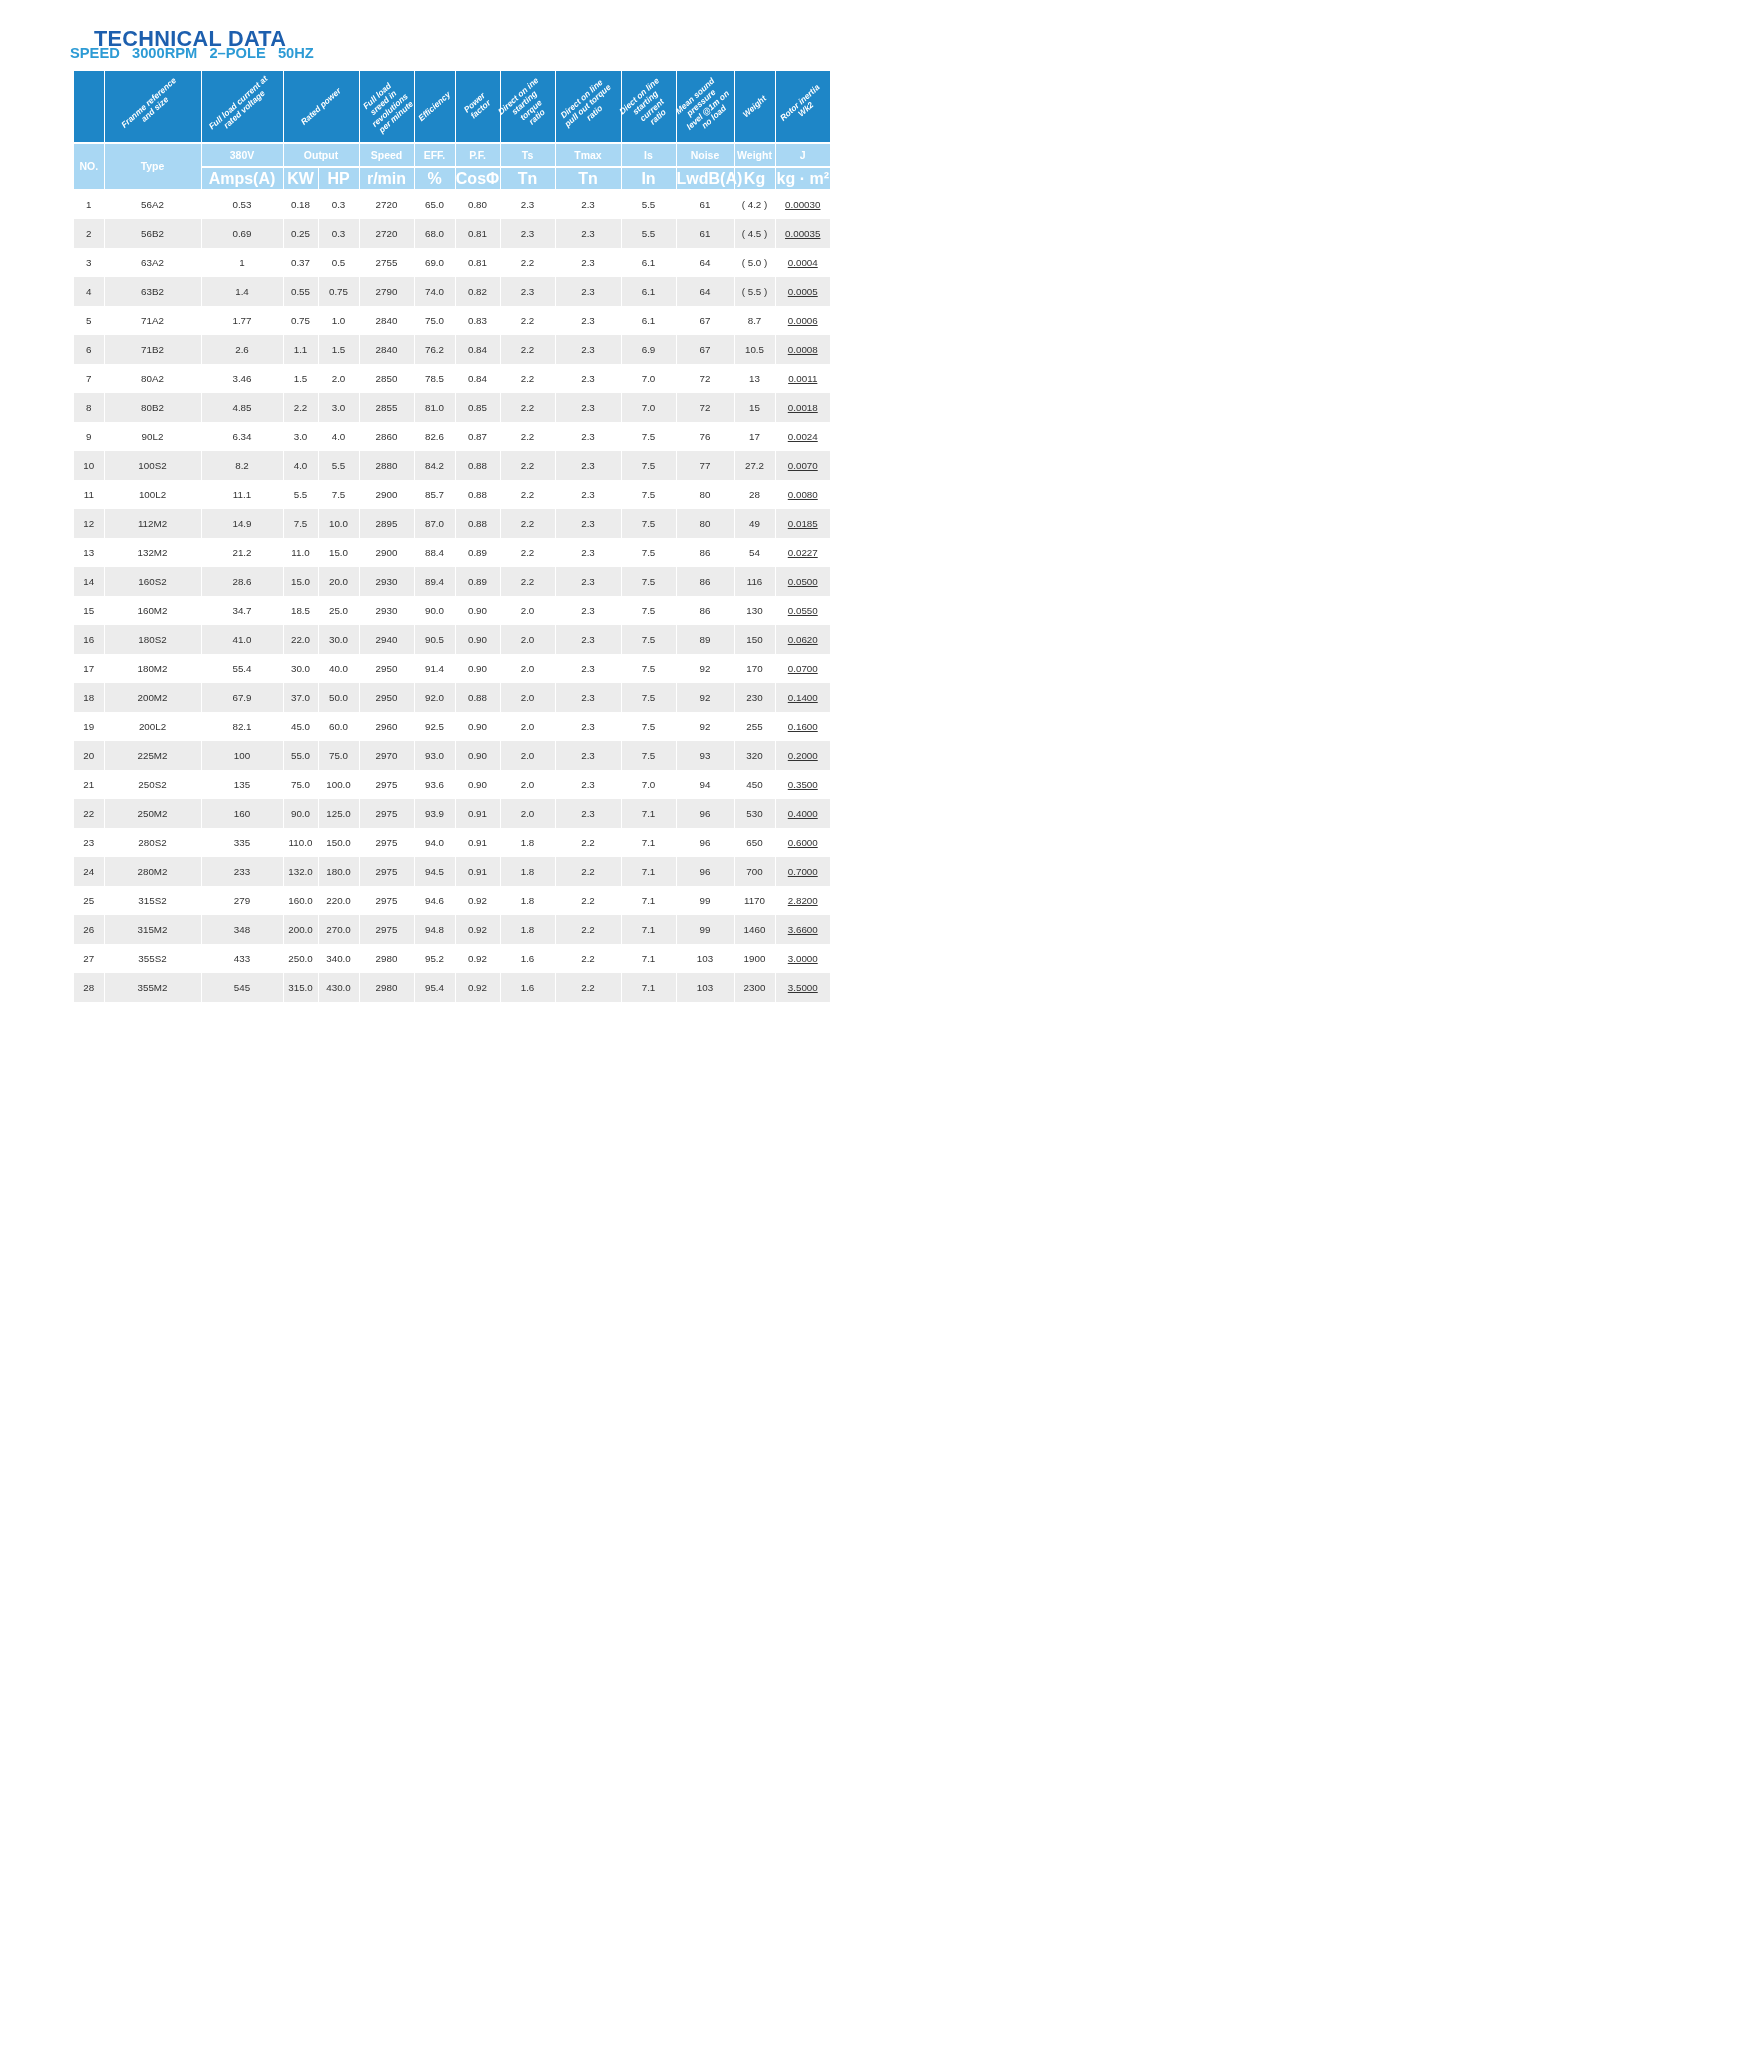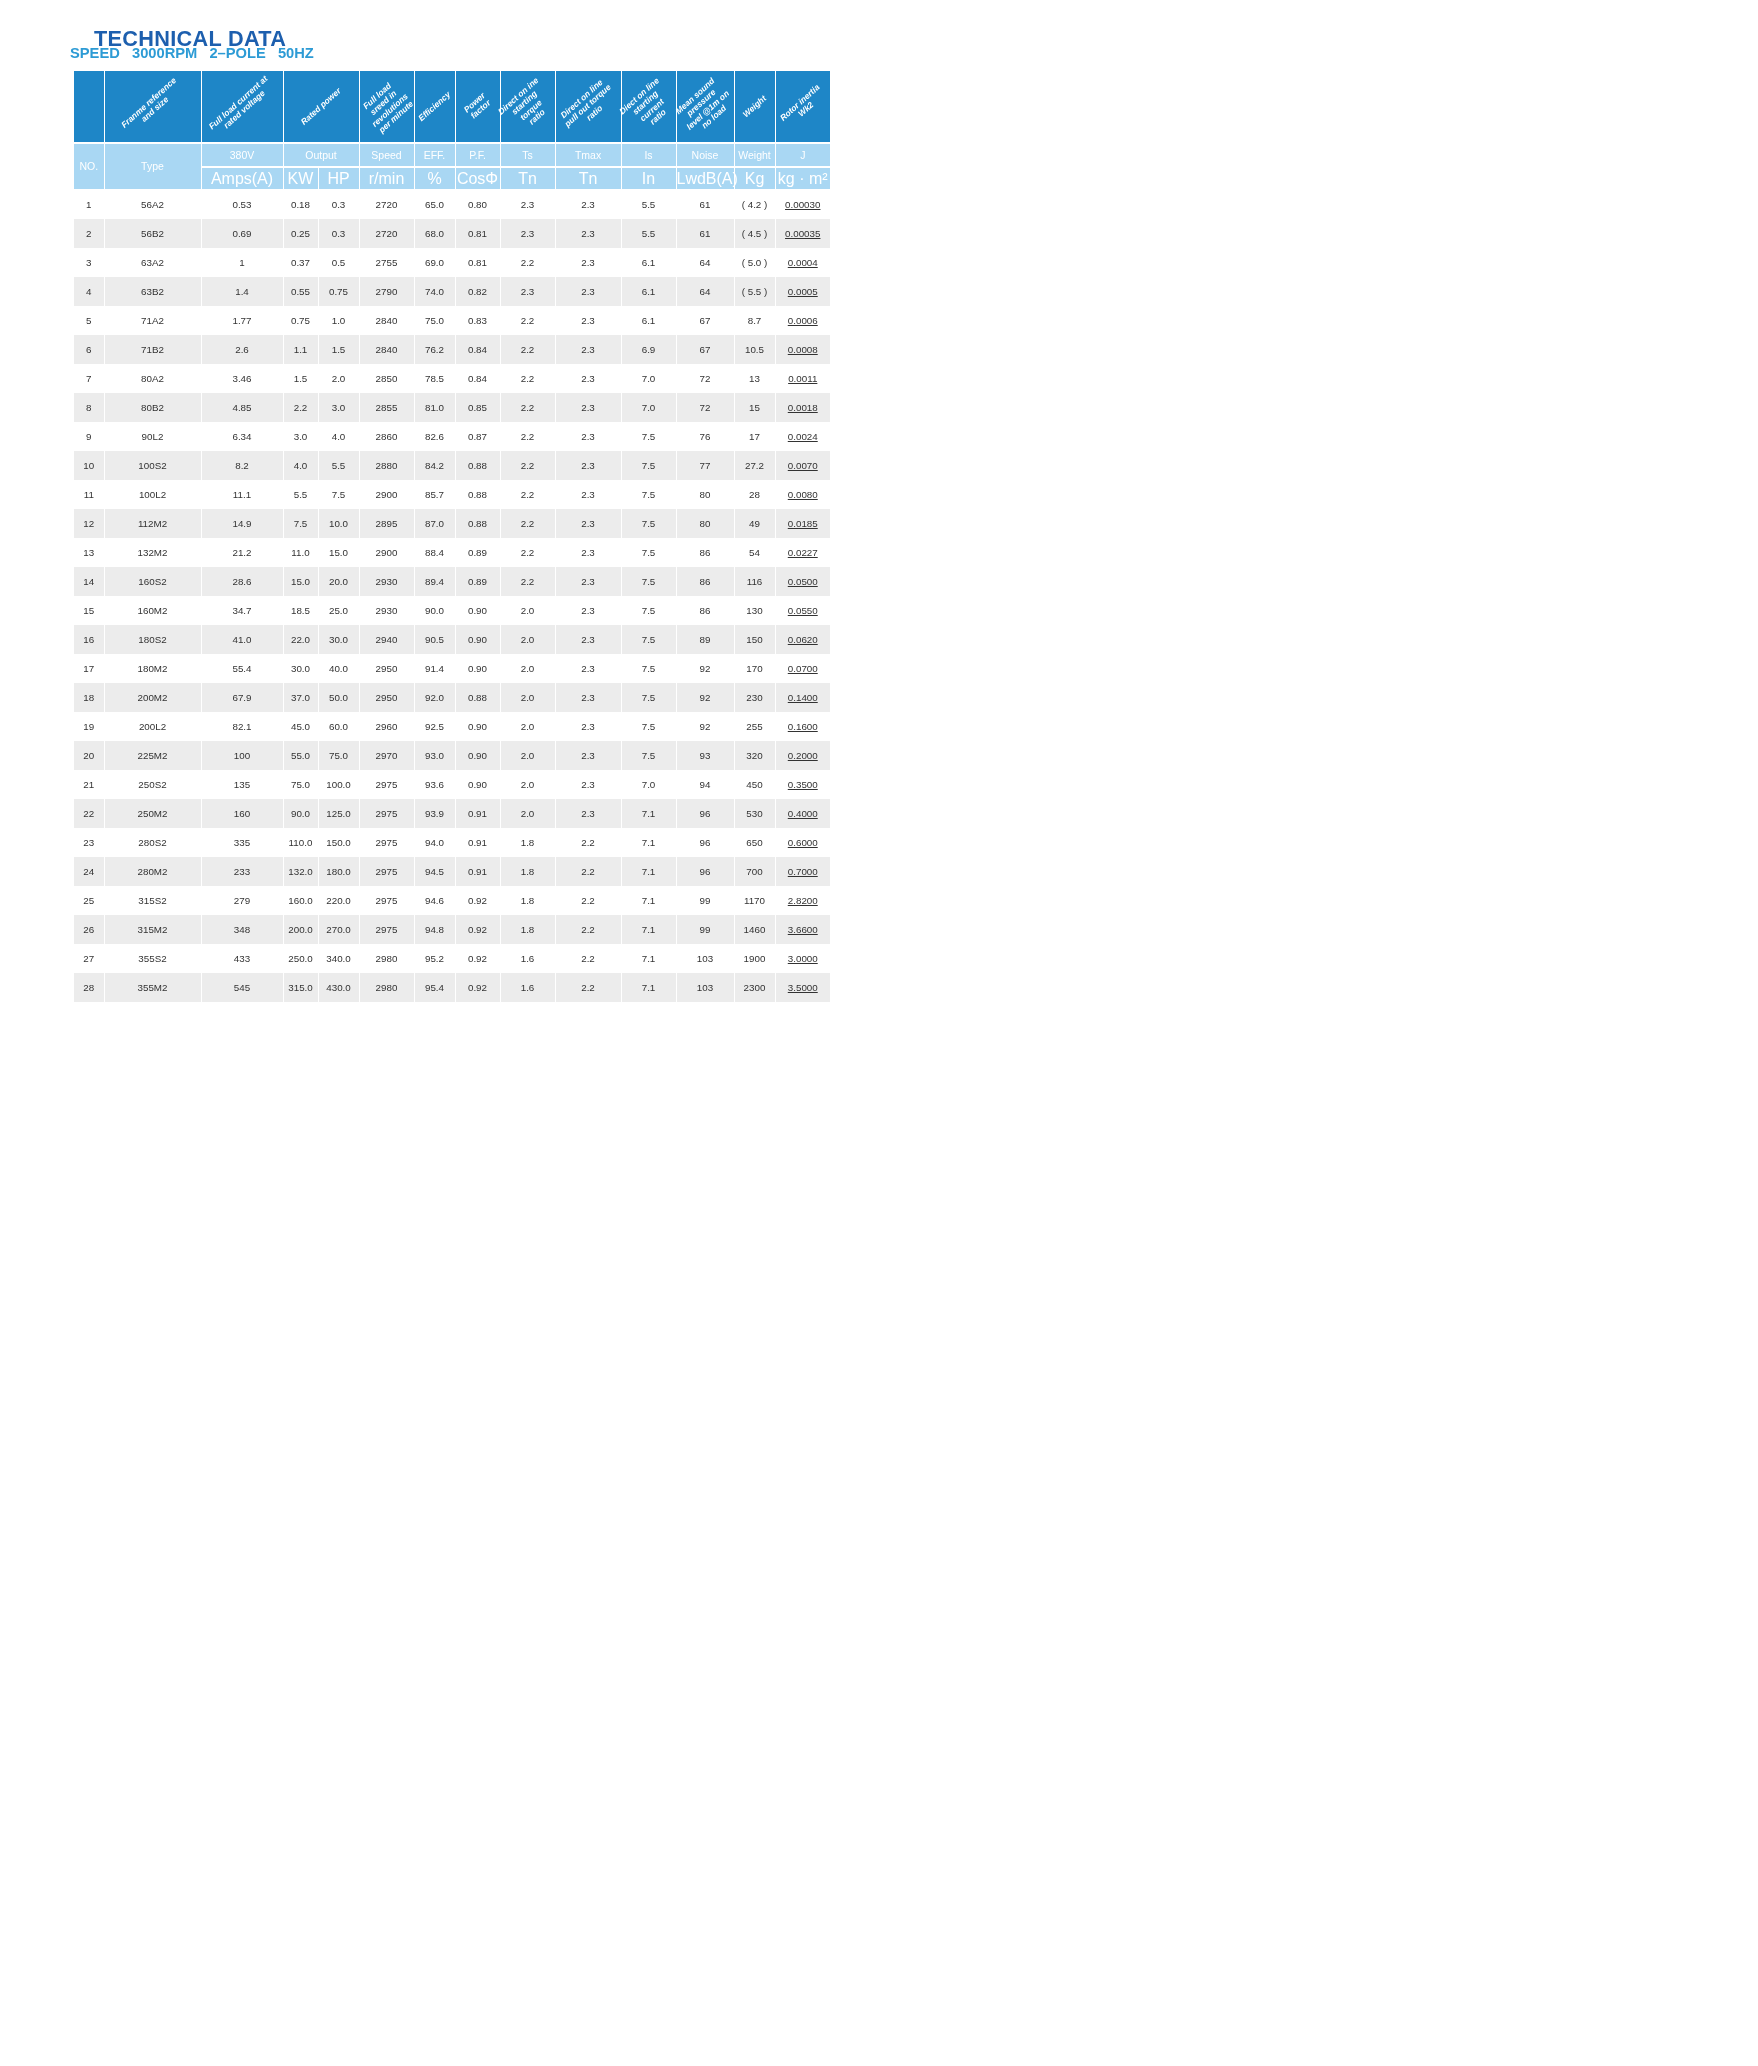--- a/index.html
+++ b/index.html
@@ -14,21 +14,21 @@
   th,td{padding:0;}
   
   tr.diag-row th{background:var(--c-header-blue,#1e86c7);height:71px;position:relative;
          border-right:1.4px solid #fff;border-bottom:2.1px solid #fff;}
   tr.diag-row th:last-child{border-right:none;}
   .diagwrap{position:absolute;inset:0;display:flex;align-items:center;justify-content:center;}
   .diag{transform:rotate(-42deg);white-space:pre-line;color:#fff;font-weight:700;
          font-style:italic;font-size:8.4px;line-height:1.12;text-align:center;}
   
   tr.sub-top th,tr.sub-bottom th,th.merged{background:var(--c-subheader-blue,#a9d7f3);
-         color:#fff;font-weight:400;border-right:1.4px solid #fff;}
+         color:#fff;font-weight:700;border-right:1.4px solid #fff;}
   tr.sub-top th{height:21.7px;font-size:10.5px;border-bottom:2.1px solid #fff;}
   tr.sub-bottom th{height:21.7px;font-size:16px;border-bottom:1.4px solid #fff;}
   th.merged{font-size:11.2px;border-bottom:1.4px solid #fff;margin-left:32px;}
   tr.sub-top th:last-child,tr.sub-bottom th:last-child{border-right:none;}
   
   tbody tr{height:29px;background:#fff;}
   tbody tr:nth-child(even){background:var(--c-stripe-gray,#ececec);}
   tbody td{text-align:center;font-size:9.8px;color:#333;border-right:1.4px solid #fff;}
   tbody td:last-child{border-right:none;text-decoration:underline;}
 </style>

